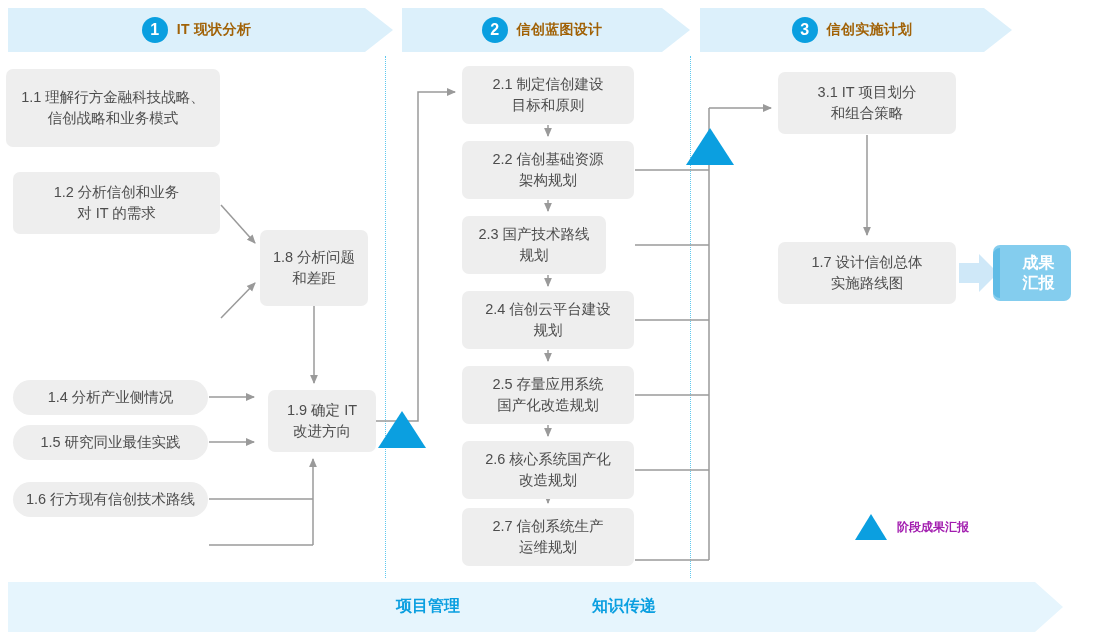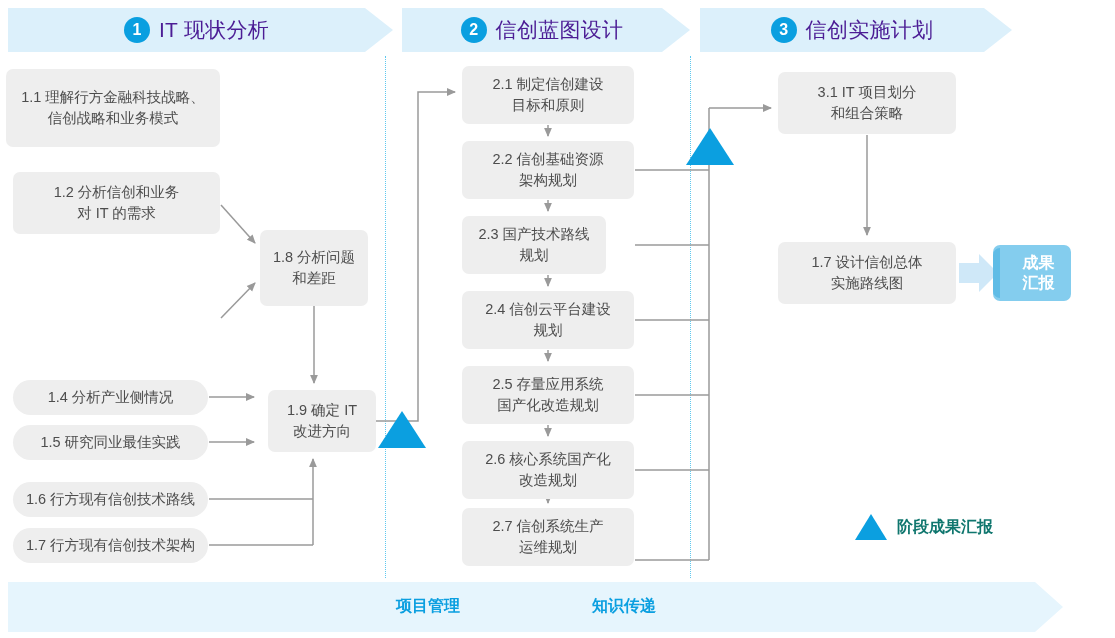--- a/index.html
+++ b/index.html
@@ -37,23 +37,23 @@
     background: #0a9fe0;
     color: #ffffff;
     font-size: 16px;
     font-weight: bold;
     display: flex;
     align-items: center;
     justify-content: center;
     line-height: 1;
   }
   .phase-label {
-    color: #4c1d95;
-    font-size: 21px;
-    font-weight: normal;
+    color: #a16207;
+    font-size: 14px;
+    font-weight: bold;
     white-space: nowrap;
     letter-spacing: 0.3px;
   }
   
   .divider {
     position: absolute;
     width: 0;
     border-left: 1.5px dotted #5ec8ef;
   }
   
@@ -104,22 +104,22 @@
     gap: 10px;
     z-index: 4;
   }
   .legend-tri {
     width: 0; height: 0;
     border-left: 16px solid transparent;
     border-right: 16px solid transparent;
     border-bottom: 26px solid #0b9fe0;
   }
   .legend-label {
-    color: #0f766e;
-    font-size: 16px;
+    color: #a21caf;
+    font-size: 12px;
     font-weight: bold;
     white-space: nowrap;
   }
   .bottom-item {
     position: absolute;
     color: #0b9fe0;
     font-size: 16px;
     font-weight: bold;
     white-space: nowrap;
   }
@@ -217,21 +217,20 @@
     </g>
   </svg>
 
   <div class="node" style="left:6px;   top:69px;  width:214px; height:78px;">1.1 理解行方金融科技战略、
 信创战略和业务模式</div>
   <div class="node" style="left:13px;  top:172px; width:207px; height:62px;">1.2 分析信创和业务
 对 IT 的需求</div>
   <div class="node" style="left:13px;  top:380px; width:195px; height:35px; border-radius:18px;">1.4 分析产业侧情况</div>
   <div class="node" style="left:13px;  top:425px; width:195px; height:35px; border-radius:18px;">1.5 研究同业最佳实践</div>
   <div class="node" style="left:13px;  top:482px; width:195px; height:35px; border-radius:18px;">1.6 行方现有信创技术路线</div>
-  <div class="node" style="left:13px;  top:528px; width:195px; height:35px; border-radius:18px;">1.7 行方现有信创技术架构</div>
   <div class="node" style="left:260px; top:230px; width:108px; height:76px;">1.8 分析问题
 和差距</div>
   <div class="node" style="left:268px; top:390px; width:108px; height:62px;">1.9 确定 IT
 改进方向</div>
 
   <div class="node" style="left:462px; top:66px;  width:172px; height:58px;">2.1 制定信创建设
 目标和原则</div>
   <div class="node" style="left:462px; top:141px; width:172px; height:58px;">2.2 信创基础资源
 架构规划</div>
   <div class="node" style="left:462px; top:216px; width:144px; height:58px;">2.3 国产技术路线

